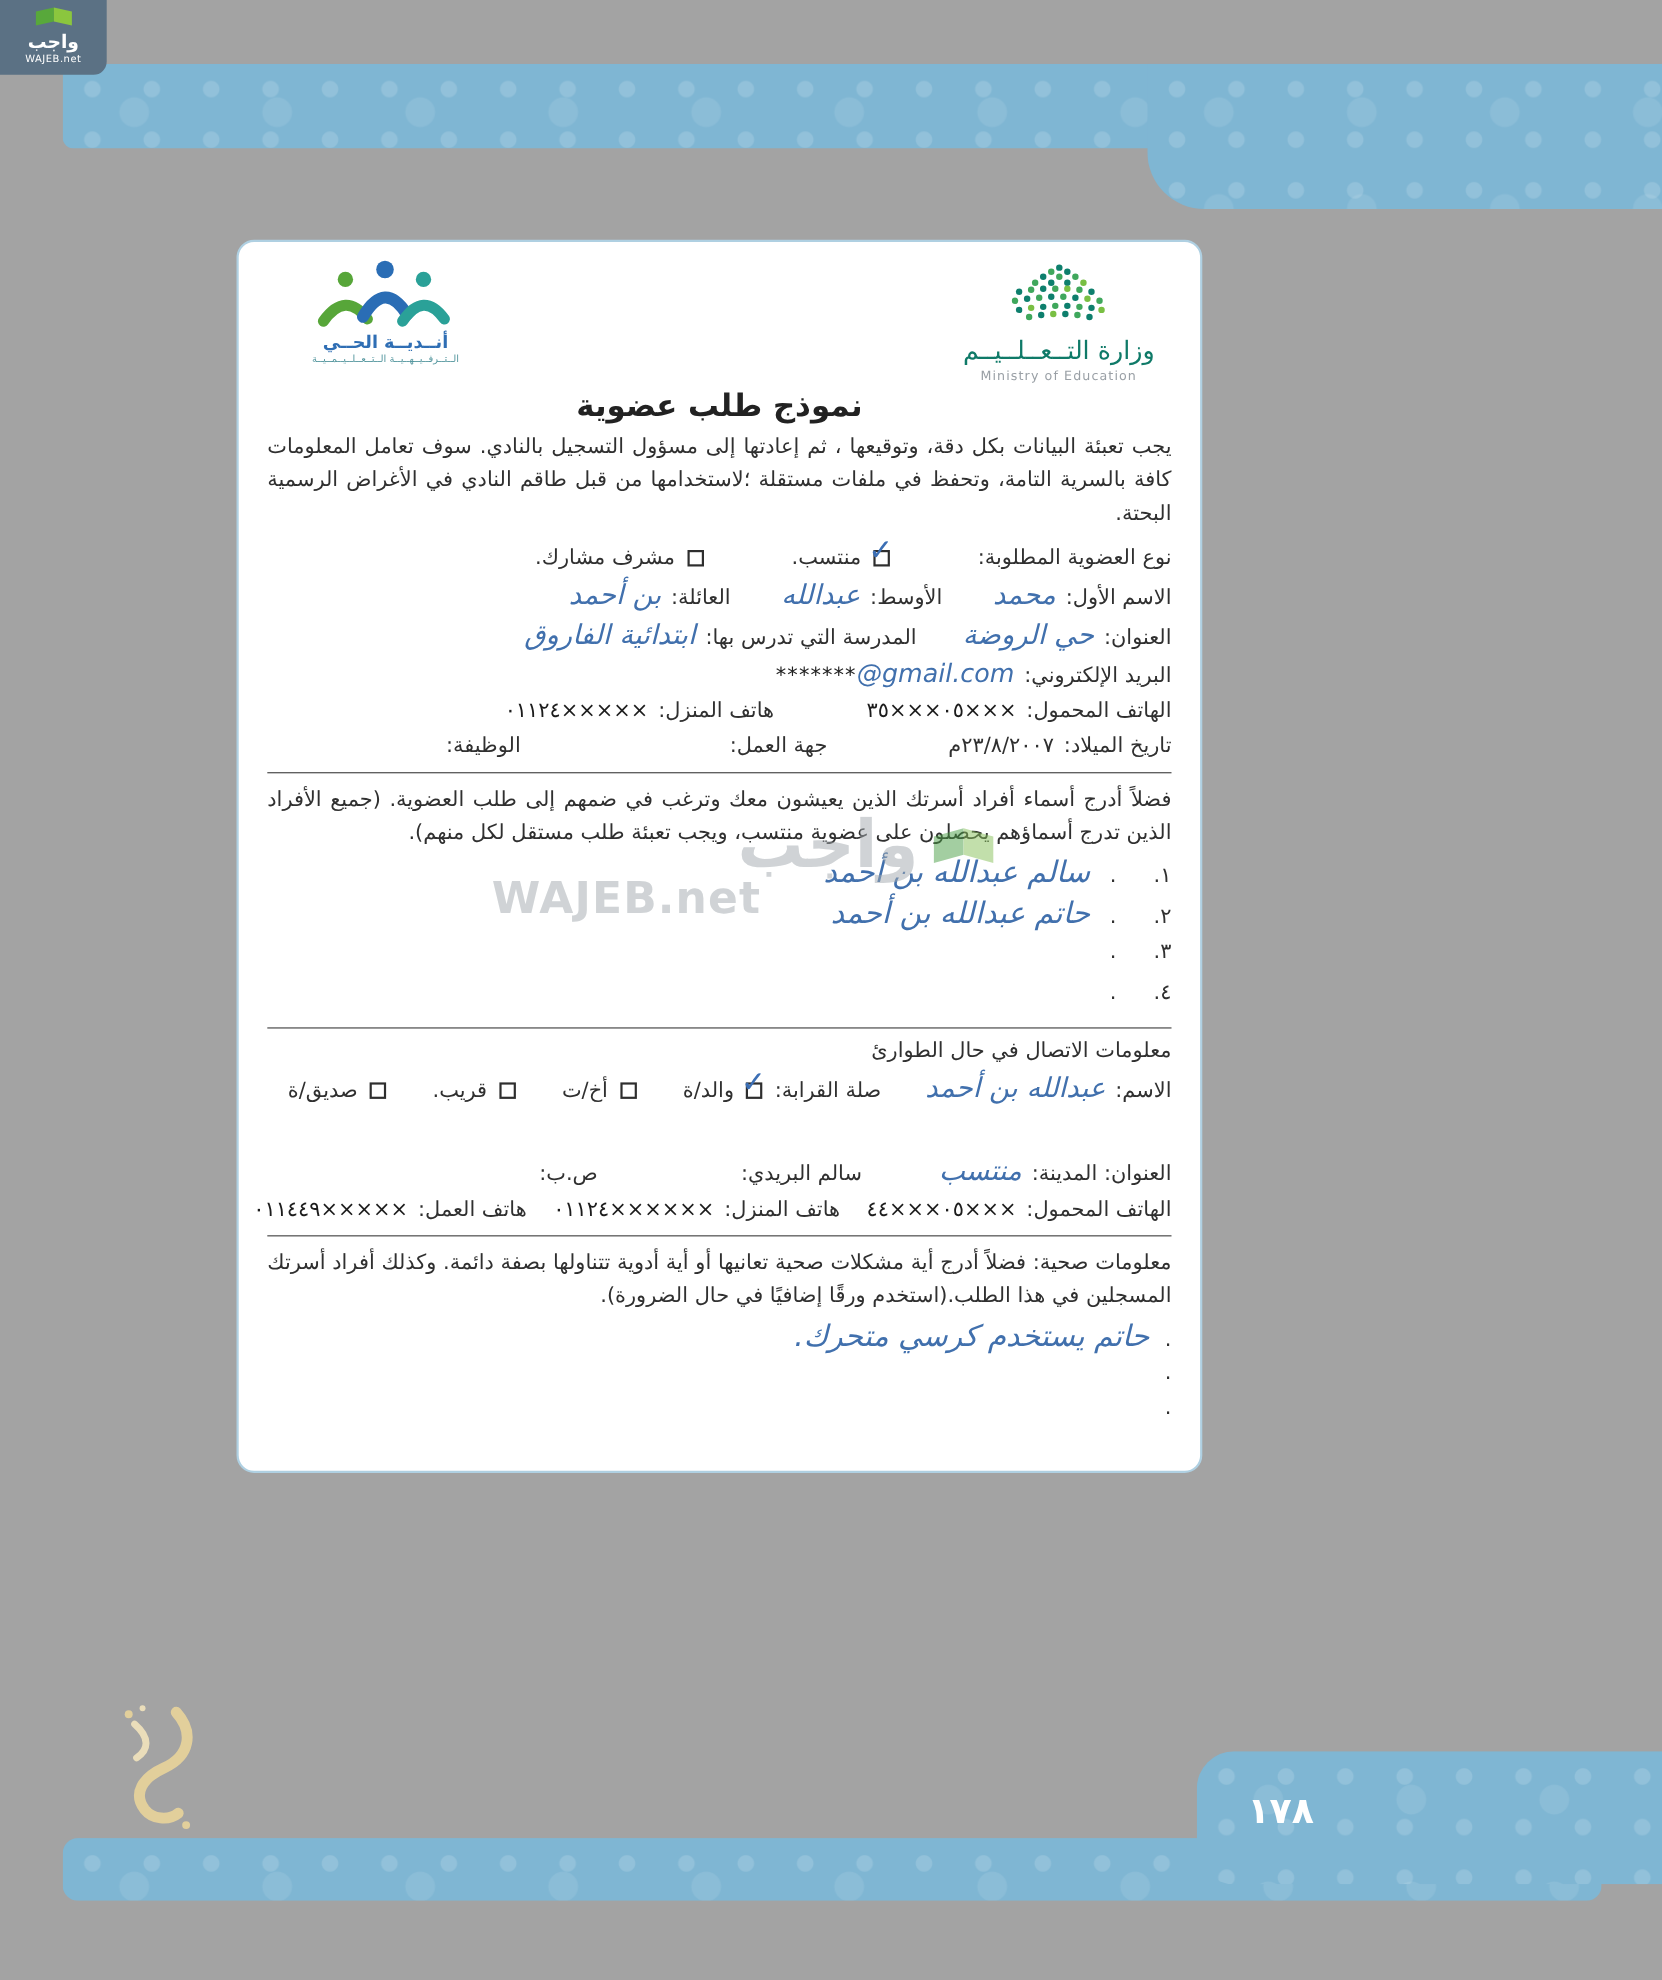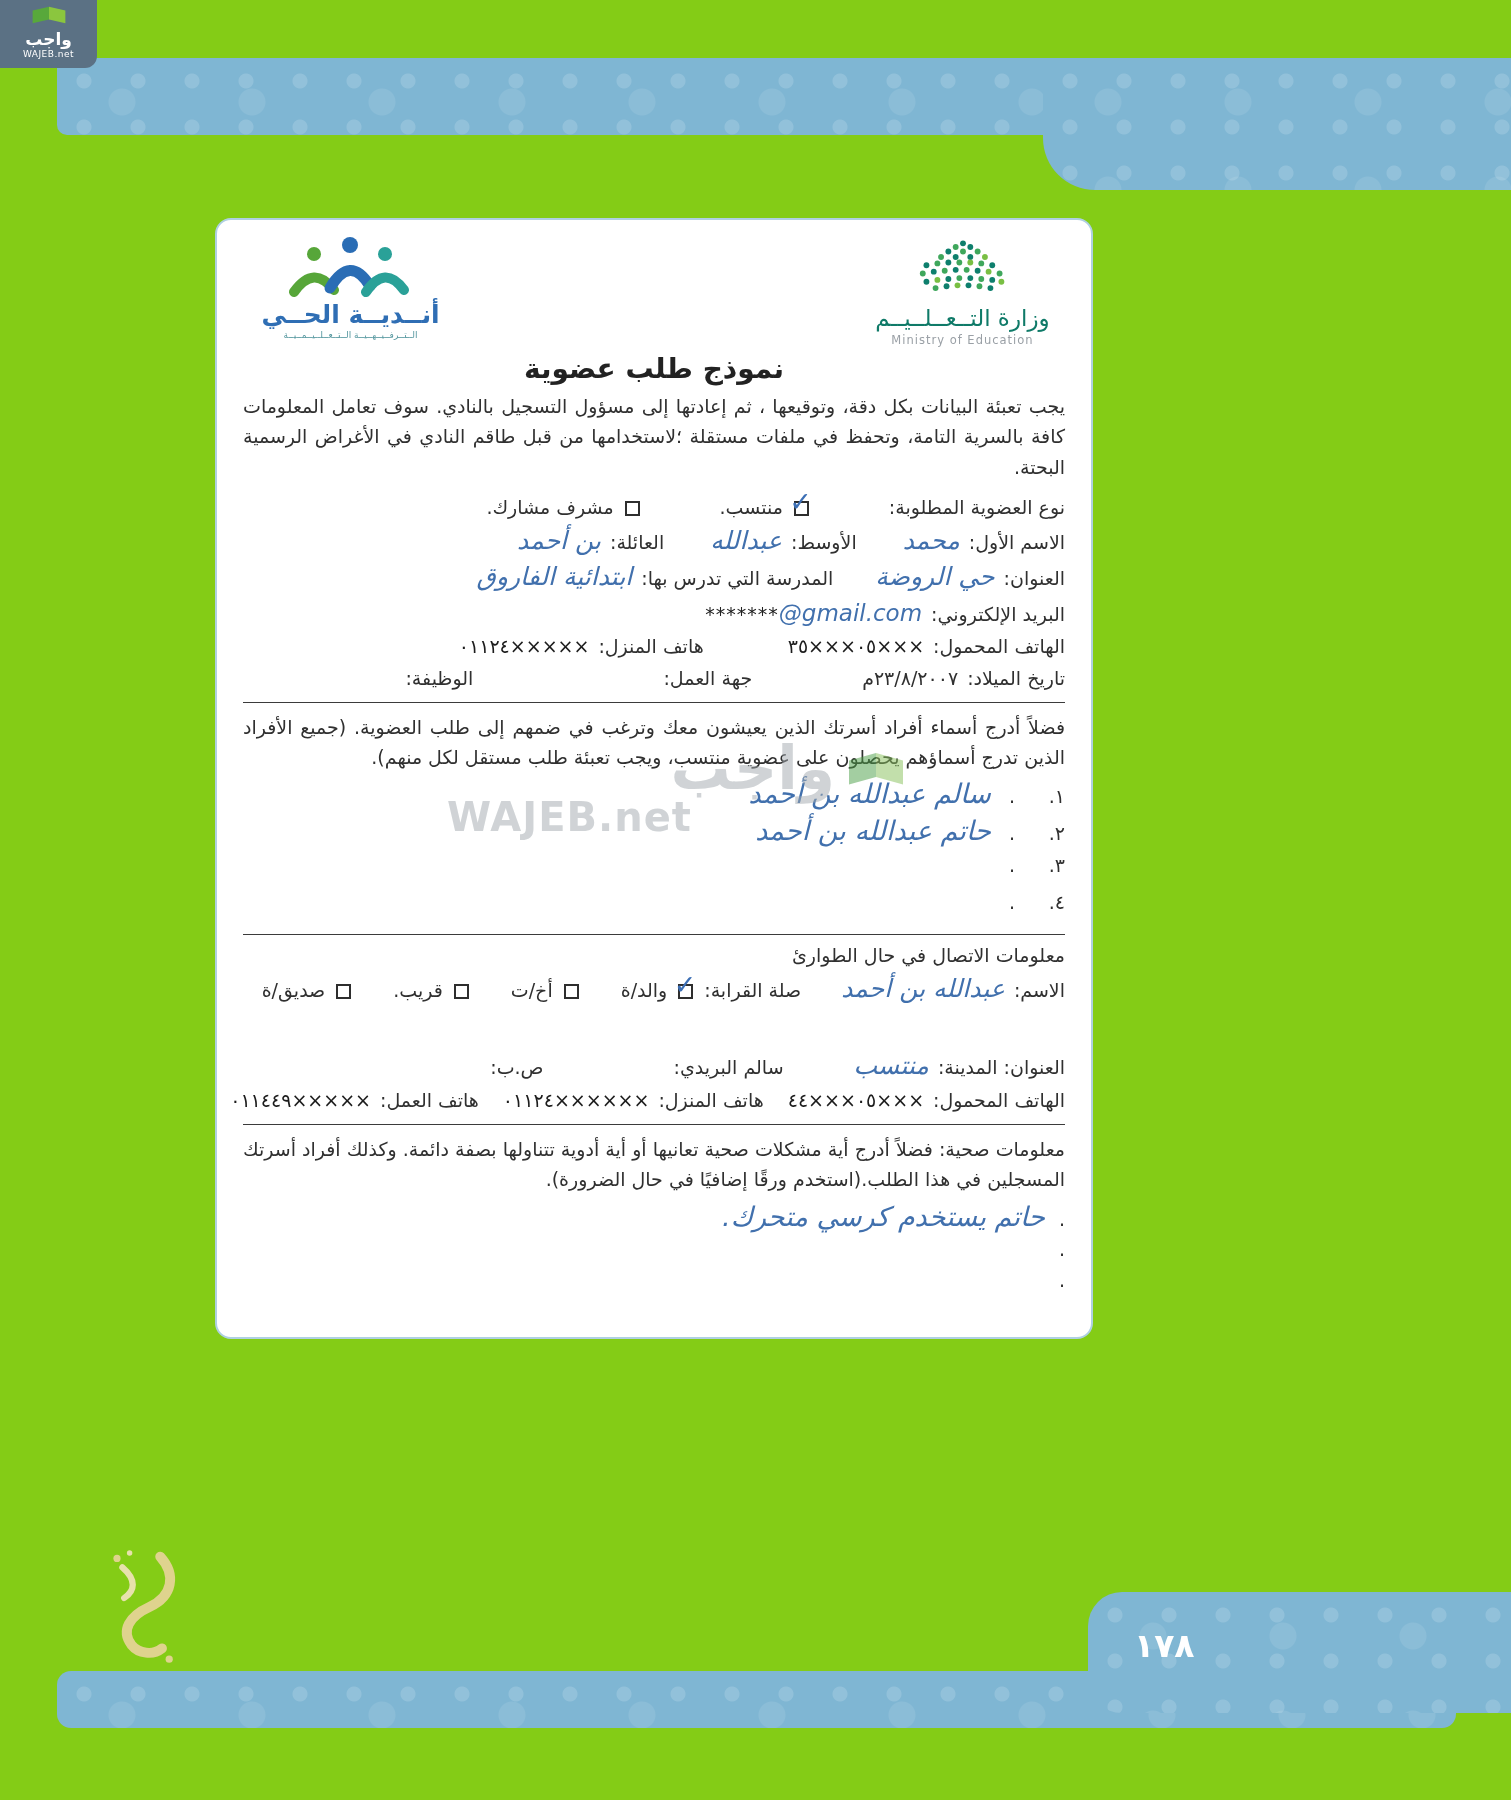--- a/index.html
+++ b/index.html
@@ -1,17 +1,17 @@
 <!DOCTYPE html>
 <html lang="ar"><head>
 <meta charset="utf-8">
 <title>نموذج طلب عضوية</title>
 <style>
   html,body { margin:0; padding:0; background:#ffffff; }
-  .page { position:relative; width:1511px; height:1800px; background:#84cc16; overflow:hidden;
+  .page { position:relative; width:1511px; height:1800px; background:#a3a3a3; overflow:hidden;
           font-family:"DejaVu Sans", sans-serif; color:#303030; }
 
   
   .band { background-color:#7fb6d3;
           background-image:
             radial-gradient(circle, rgba(255,255,255,0.15) 7px, transparent 8px),
             radial-gradient(circle, rgba(255,255,255,0.09) 13px, transparent 14px);
           background-size:54px 46px, 130px 88px; }
   .top-band    { position:absolute; left:57px;  top:58px;  width:1399px; height:77px; border-radius:10px 4px 4px 10px; }
   .top-corner  { position:absolute; left:1043px; top:58px;  width:468px;  height:132px; border-radius:0 0 0 52px; }
@@ -29,21 +29,21 @@
   
   .form-card { position:absolute; left:215px; top:218px; width:878px; height:1121px; box-sizing:border-box;
                border:2px solid #afd0e2; border-radius:16px; background:#fff; padding:14px 26px;
                font-size:19px; overflow:hidden; }
 
   .card-header { display:flex; justify-content:space-between; align-items:flex-start; height:116px; }
   .ministry-logo { width:205px; text-align:center; padding-top:2px; }
   .ministry-ar { color:#0f7a68; font-weight:normal; font-size:23px; margin-top:1px; }
   .ministry-en { color:#9aa0a6; font-size:11.5px; letter-spacing:1px; margin-top:2px; }
   .clubs-logo { width:215px; text-align:center; }
-  .clubs-ar  { color:#2f6eb4; font-weight:bold; font-size:25px; line-height:1; }
+  .clubs-ar  { color:#2f6eb4; font-weight:bold; font-size:16px; line-height:1; }
   .clubs-sub { color:#55979f; font-size:9px; margin-top:3px; letter-spacing:0.5px; }
 
   .form-title { text-align:center; font-weight:bold; font-size:28px; margin:2px 0 0; color:#222; }
   .intro { text-align:justify; line-height:1.6; margin:6px 0 6px; }
 
   .row  { display:flex; align-items:baseline; margin:10px 0; }
   .pair { display:inline-flex; align-items:baseline; gap:9px; white-space:nowrap; }
 
   .membership-row { gap:78px; margin-top:14px; }
   .name-row  { gap:46px; }

